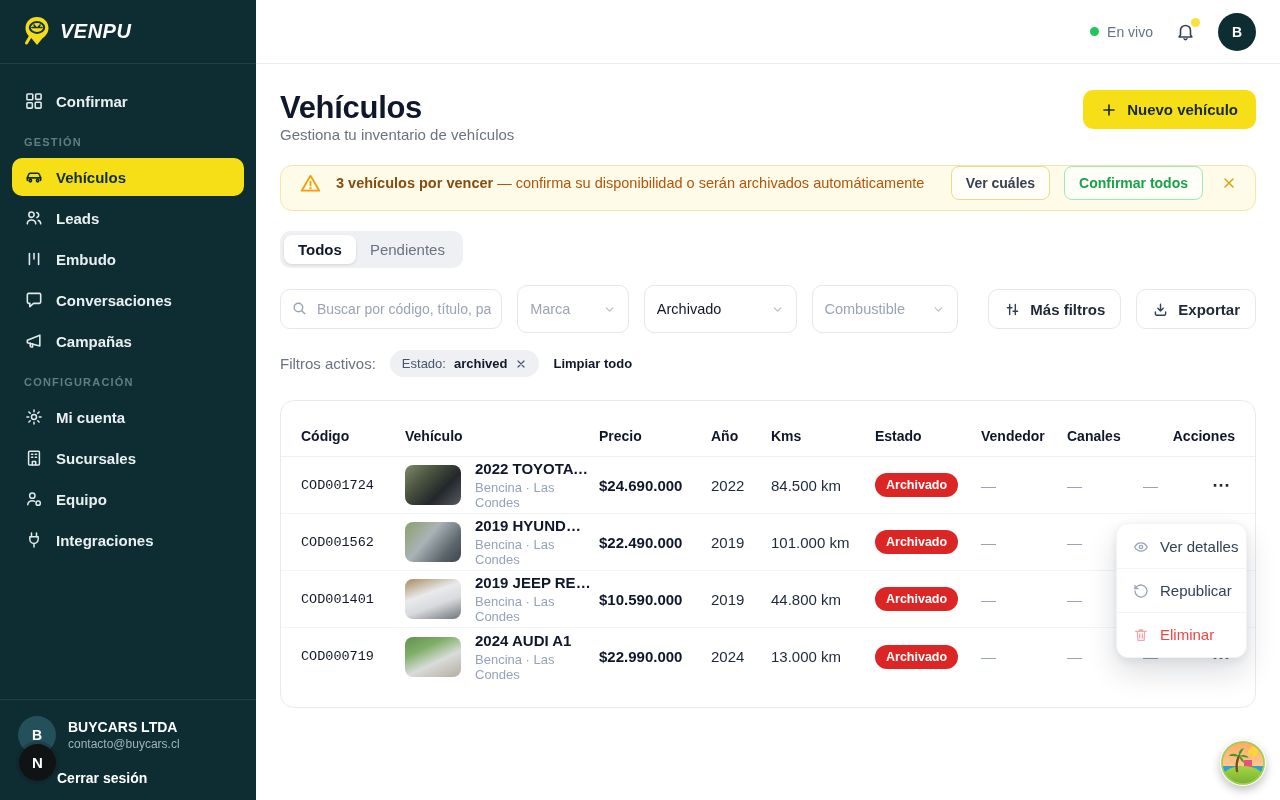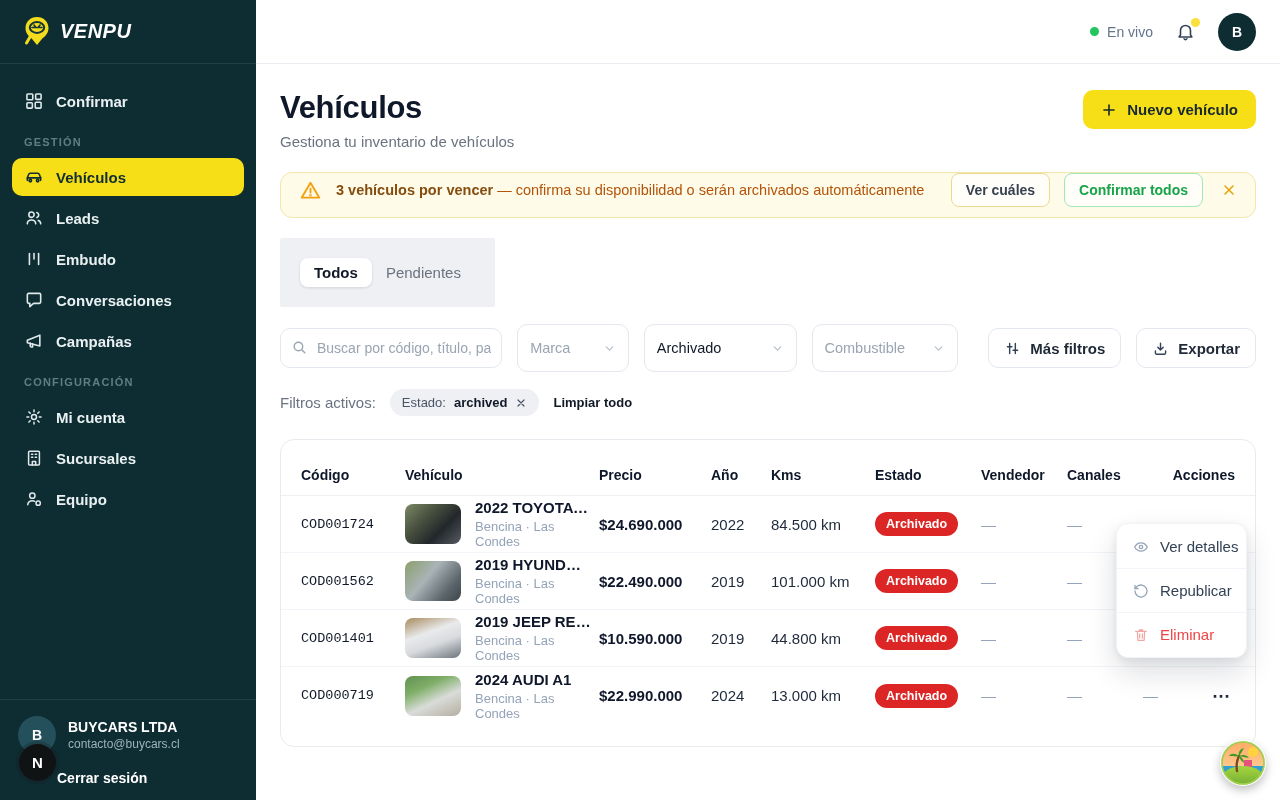--- a/index.html
+++ b/index.html
@@ -29,34 +29,34 @@
   .topbar { height:64px; border-bottom:1px solid #e9edf1; display:flex; align-items:center; justify-content:flex-end; padding-right:24px; gap:22px; background:#fff; }
   .live { display:flex; align-items:center; gap:8px; font-size:14px; color:#64748b; }
   .live-dot { width:9px; height:9px; border-radius:50%; background:#22c55e; }
   .bell-wrap { position:relative; cursor:pointer; display:flex; }
   .bell-dot { position:absolute; top:-3px; right:-4px; width:9px; height:9px; border-radius:50%; background:#fbdf3a; }
   .top-avatar { width:38px; height:38px; border-radius:50%; background:#0e2d33; color:#fff; font-size:14px; font-weight:700; display:flex; align-items:center; justify-content:center; cursor:pointer; }
 
   .content { flex:1; position:relative; padding:26px 24px 0 24px; }
   .page-head { display:flex; justify-content:space-between; align-items:flex-start; }
   .page-title { font-size:31px; font-weight:700; color:#0f172a; letter-spacing:-.3px; }
-  .page-sub { font-size:15px; color:#6b7280; margin-top:7px; }
+  .page-sub { font-size:15px; color:#6b7280; }
   .btn-primary { display:flex; align-items:center; gap:10px; background:#f7df17; border:none; border-radius:10px; padding:11px 18px; font-family:inherit; font-size:15px; font-weight:700; color:#17292e; cursor:pointer; }
 
   
   .alert { margin-top:22px; background:#fefbe8; border:1px solid #f2e6ae; border-radius:12px; padding:0 14px 10px 18px; display:flex; align-items:center; gap:14px; }
   .alert-text { font-size:14.5px; color:#b45309; flex:1; }
   .alert-text b { color:#854d0e; font-weight:700; }
   .btn-outline { border-radius:8px; padding:8px 14px; font-family:inherit; font-size:14px; font-weight:600; background:#fffef8; cursor:pointer; white-space:nowrap; }
   .btn-see { border:1px solid #ecd98f; color:#374151; }
   .btn-confirm { border:1px solid #9fe8bb; color:#16a34a; }
   .alert-close { background:none; border:none; cursor:pointer; display:flex; padding:4px; }
 
   
-  .tabs { margin-top:20px; display:inline-flex; background:#eef0f3; border-radius:2px; padding:20px; }
+  .tabs { margin-top:20px; display:inline-flex; background:#eef0f3; border-radius:10px; padding:4px; }
   .tab { font-size:15px; padding:6px 14px; border-radius:8px; color:#6b7280; cursor:pointer; }
   .tab.active { background:#fff; color:#111827; font-weight:600; box-shadow:0 1px 3px rgba(15,23,42,.12); }
 
   
   .filter-bar { margin-top:17px; display:flex; align-items:center; gap:15px; }
   .search-box { position:relative; width:228px; }
   .search-box input { width:100%; height:40px; border:1px solid #e3e8ee; border-radius:10px; padding:0 10px 0 36px; font-family:inherit; font-size:14px; color:#111827; outline:none; }
   .search-box input::placeholder { color:#9aa4b2; }
   .search-box .s-icon { position:absolute; left:11px; top:11px; }
   .select { height:48px; border:1px solid #e3e8ee; border-radius:10px; background:#fff; display:flex; align-items:center; justify-content:space-between; padding:0 12px; font-size:14.5px; color:#9aa4b2; cursor:pointer; }
@@ -210,20 +210,30 @@
       </div>
       <div class="nav-item">
         <span style="display:flex;">
           <svg width="20" height="20" viewBox="0 0 24 24" fill="none" stroke-width="1.8" stroke-linecap="round" stroke-linejoin="round">
               <circle cx="10" cy="8" r="3.2"></circle>
               <path d="M4.5 19c0-3 2.4-4.8 5.5-4.8 1 0 2 .2 2.8.6"></path>
               <circle cx="17" cy="17" r="2.6"></circle>
             </svg>
         </span>
         <span>Equipo</span>
+      </div>
+      <div class="nav-item">
+        <span style="display:flex;">
+          <svg width="20" height="20" viewBox="0 0 24 24" fill="none" stroke-width="1.8" stroke-linecap="round" stroke-linejoin="round">
+              <path d="M9 3.5V8M15 3.5V8"></path>
+              <path d="M7 8h10v3.2a5 5 0 0 1-5 5 5 5 0 0 1-5-5V8z"></path>
+              <path d="M12 16.2v4.3"></path>
+            </svg>
+        </span>
+        <span>Integraciones</span>
       </div>
     </nav>
 
     <div class="side-footer">
       <div class="side-user">
         <div class="side-avatar">B</div>
         <div>
           <div class="side-user-name">BUYCARS LTDA</div>
           <div class="side-user-email">contacto@buycars.cl</div>
         </div>

